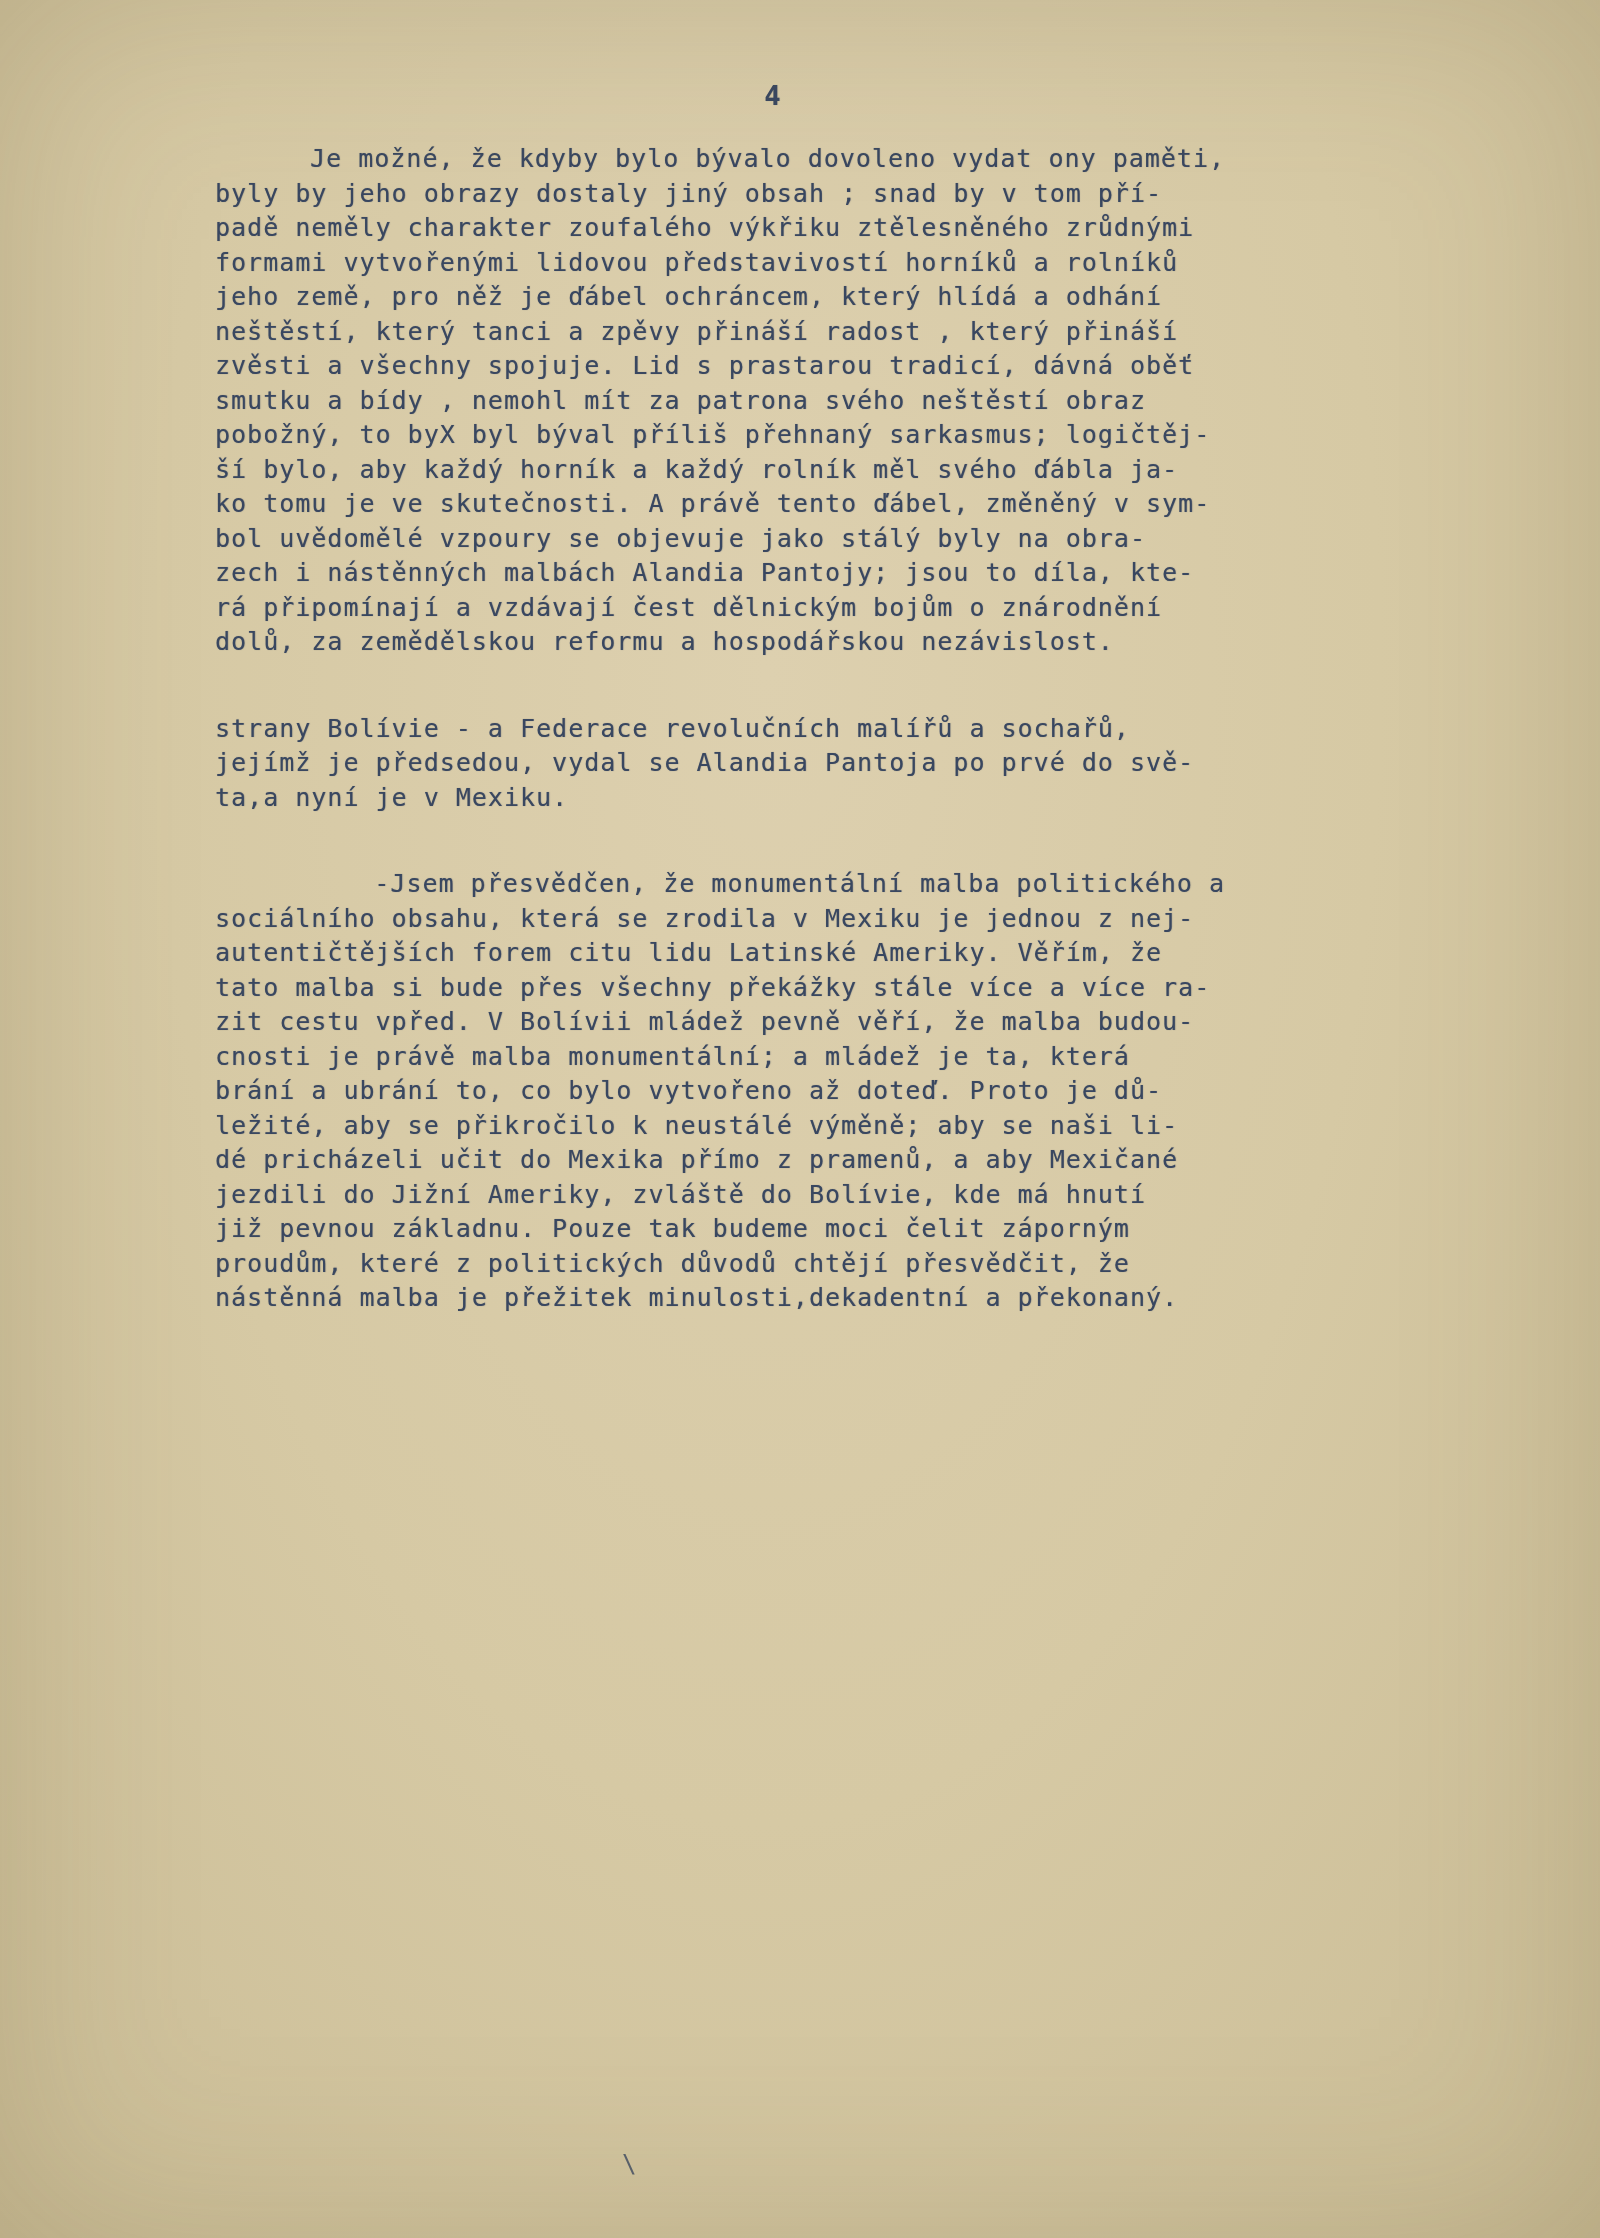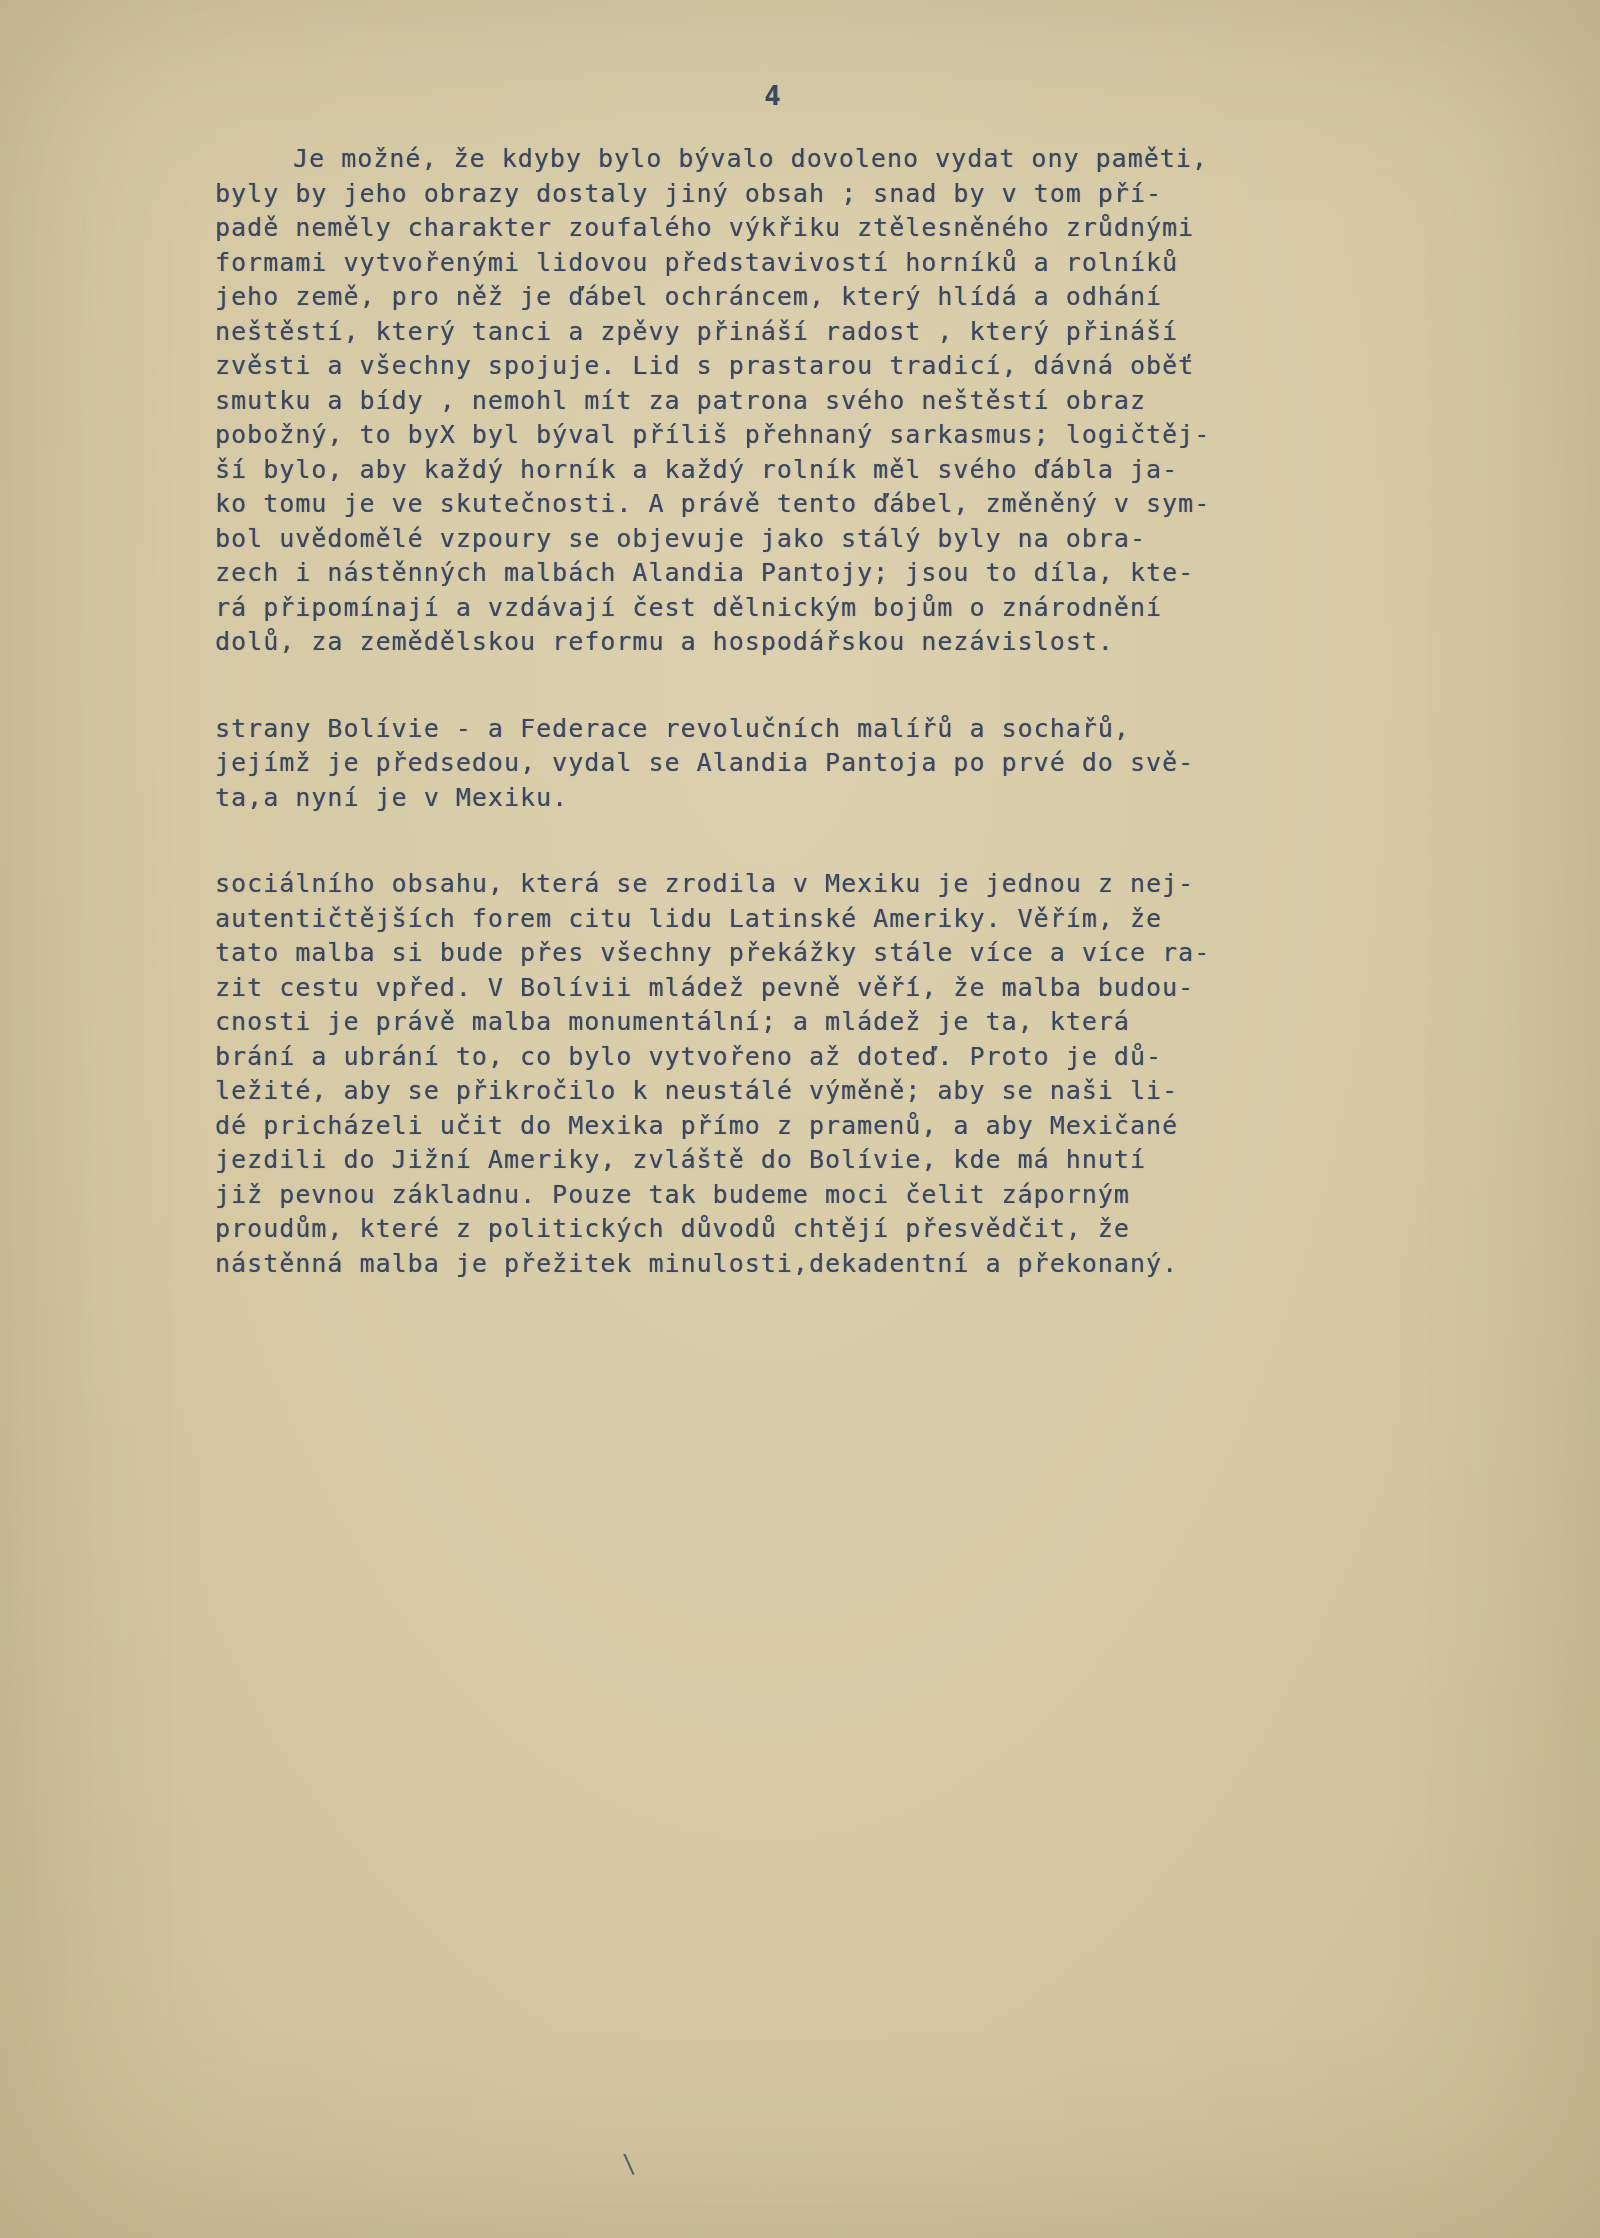--- a/index.html
+++ b/index.html
@@ -47,20 +47,21 @@
   }
   .line {
     font-size: 25px;
     line-height: 34.5px;
     letter-spacing: 1px;
     white-space: pre;
     text-shadow: 0.4px 0.4px 0.9px rgba(50, 62, 88, 0.5);
   }
   .first-line {
     text-indent: 78px;
+    text-align: right;
   }
   .artifact {
     position: absolute;
     font-size: 24px;
     color: rgba(57, 71, 96, 0.8);
   }
   .artifact-bottom-mark {
     left: 622px;
     top: 2150px;
   }
@@ -97,20 +98,21 @@
       <div class="line">dolů, za zemědělskou reformu a hospodářskou nezávislost.</div>
     </div>
 
     <div class="paragraph">
       <div class="line">strany Bolívie - a Federace revolučních malířů a sochařů,</div>
       <div class="line">jejímž je předsedou, vydal se Alandia Pantoja po prvé do svě-</div>
       <div class="line">ta,a nyní je v Mexiku.</div>
     </div>
 
     <div class="paragraph">
+      <div class="line first-line">-Jsem přesvědčen, že monumentální malba politického a</div>
       <div class="line">sociálního obsahu, která se zrodila v Mexiku je jednou z nej-</div>
       <div class="line">autentičtějších forem citu lidu Latinské Ameriky. Věřím, že</div>
       <div class="line">tato malba si bude přes všechny překážky stále více a více ra-</div>
       <div class="line">zit cestu vpřed. V Bolívii mládež pevně věří, že malba budou-</div>
       <div class="line">cnosti je právě malba monumentální; a mládež je ta, která</div>
       <div class="line">brání a ubrání to, co bylo vytvořeno až doteď. Proto je dů-</div>
       <div class="line">ležité, aby se přikročilo k neustálé výměně; aby se naši li-</div>
       <div class="line">dé pricházeli učit do Mexika přímo z pramenů, a aby Mexičané</div>
       <div class="line">jezdili do Jižní Ameriky, zvláště do Bolívie, kde má hnutí</div>
       <div class="line">již pevnou základnu. Pouze tak budeme moci čelit záporným</div>

